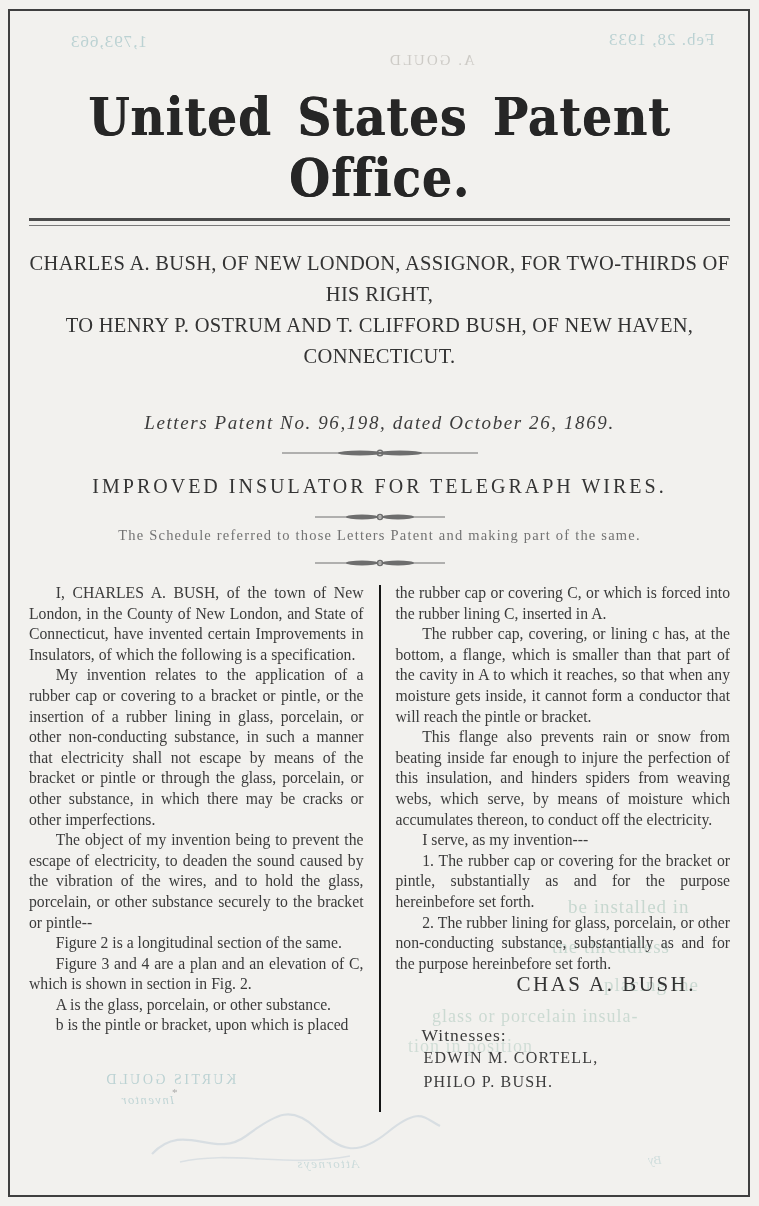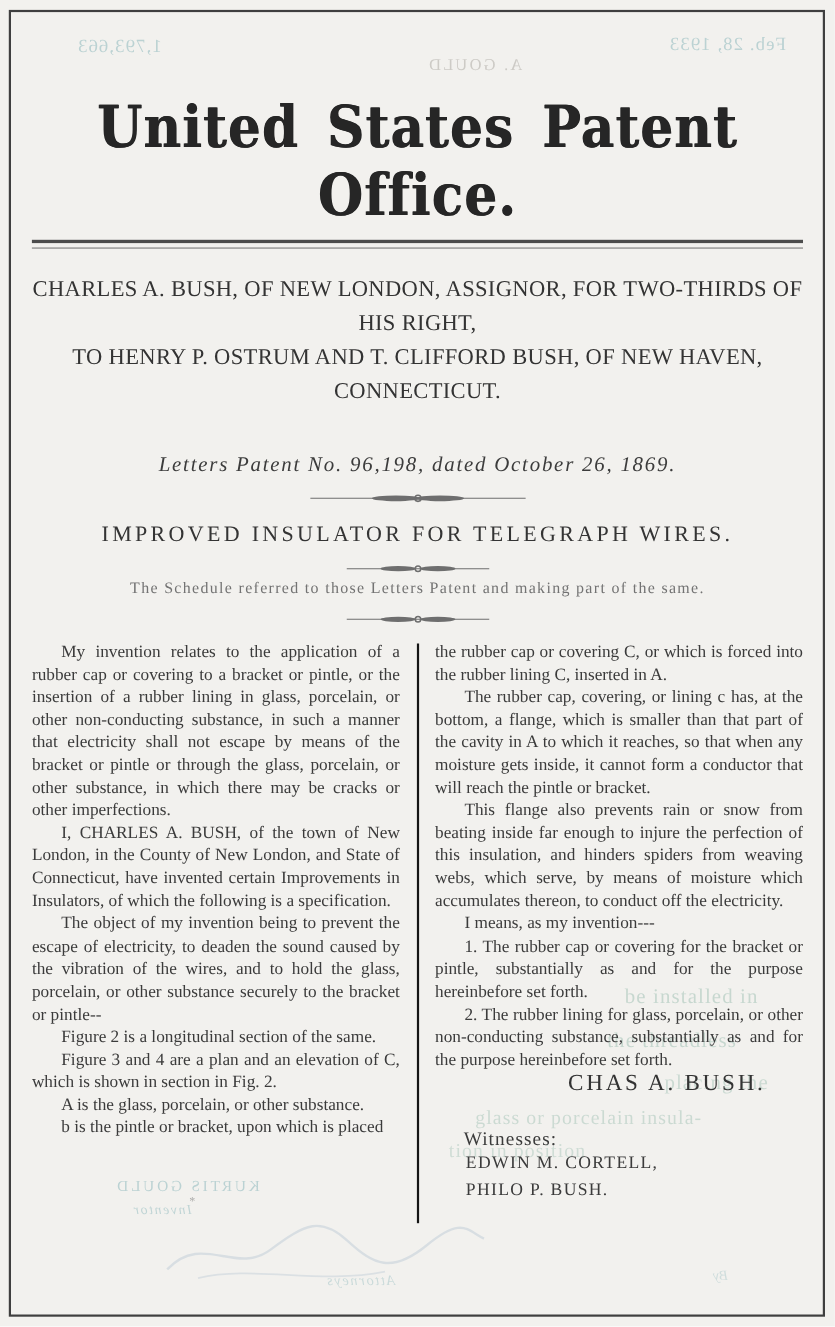--- a/index.html
+++ b/index.html
@@ -142,36 +142,36 @@
         <line x1="0" y1="5" x2="130" y2="5" stroke="#6e6e6e" stroke-width="1"></line>
         <ellipse cx="47" cy="5" rx="16" ry="2.4" fill="#6e6e6e"></ellipse>
         <ellipse cx="83" cy="5" rx="16" ry="2.4" fill="#6e6e6e"></ellipse>
         <circle cx="65" cy="5" r="2.5" fill="none" stroke="#6e6e6e" stroke-width="1.4"></circle>
       </svg>
     </div>
 
     <div class="columns">
 
       <div class="col">
+        <p>I, CHARLES A. BUSH, of the town of New London, in the County of New London, and State of Connecticut, have invented certain Improvements in Insulators, of which the following is a specification.</p>
         <p>My invention relates to the application of a rubber cap or covering to a bracket or pintle, or the insertion of a rubber lining in glass, porcelain, or other non-conducting substance, in such a manner that electricity shall not escape by means of the bracket or pintle or through the glass, porcelain, or other substance, in which there may be cracks or other imperfections.</p>
-        <p>I, CHARLES A. BUSH, of the town of New London, in the County of New London, and State of Connecticut, have invented certain Improvements in Insulators, of which the following is a specification.</p>
         <p>The object of my invention being to prevent the escape of electricity, to deaden the sound caused by the vibration of the wires, and to hold the glass, porcelain, or other substance securely to the bracket or pintle--</p>
         <p>Figure 2 is a longitudinal section of the same.</p>
         <p>Figure 3 and 4 are a plan and an elevation of C, which is shown in section in Fig. 2.</p>
         <p>A is the glass, porcelain, or other substance.</p>
         <p>b is the pintle or bracket, upon which is placed</p>
       </div>
 
       <div class="divider"></div>
 
       <div class="col">
         <p class="cont">the rubber cap or covering C, or which is forced into the rubber lining C, inserted in A.</p>
         <p>The rubber cap, covering, or lining c has, at the bottom, a flange, which is smaller than that part of the cavity in A to which it reaches, so that when any moisture gets inside, it cannot form a conductor that will reach the pintle or bracket.</p>
         <p>This flange also prevents rain or snow from beating inside far enough to injure the perfection of this insulation, and hinders spiders from weaving webs, which serve, by means of moisture which accumulates thereon, to conduct off the electricity.</p>
-        <p>I means, as my invention---</p>
+        <p>I serve, as my invention---</p>
         <p>1. The rubber cap or covering for the bracket or pintle, substantially as and for the purpose hereinbefore set forth.</p>
         <p>2. The rubber lining for glass, porcelain, or other non-conducting substance, substantially as and for the purpose hereinbefore set forth.</p>
 
         <p class="sig">CHAS A. BUSH.</p>
 
         <div class="witnesses">
           <div class="witness-label">Witnesses:</div>
           <div class="witness-name">EDWIN M. CORTELL,</div>
           <div class="witness-name">PHILO P. BUSH.</div>
         </div>

